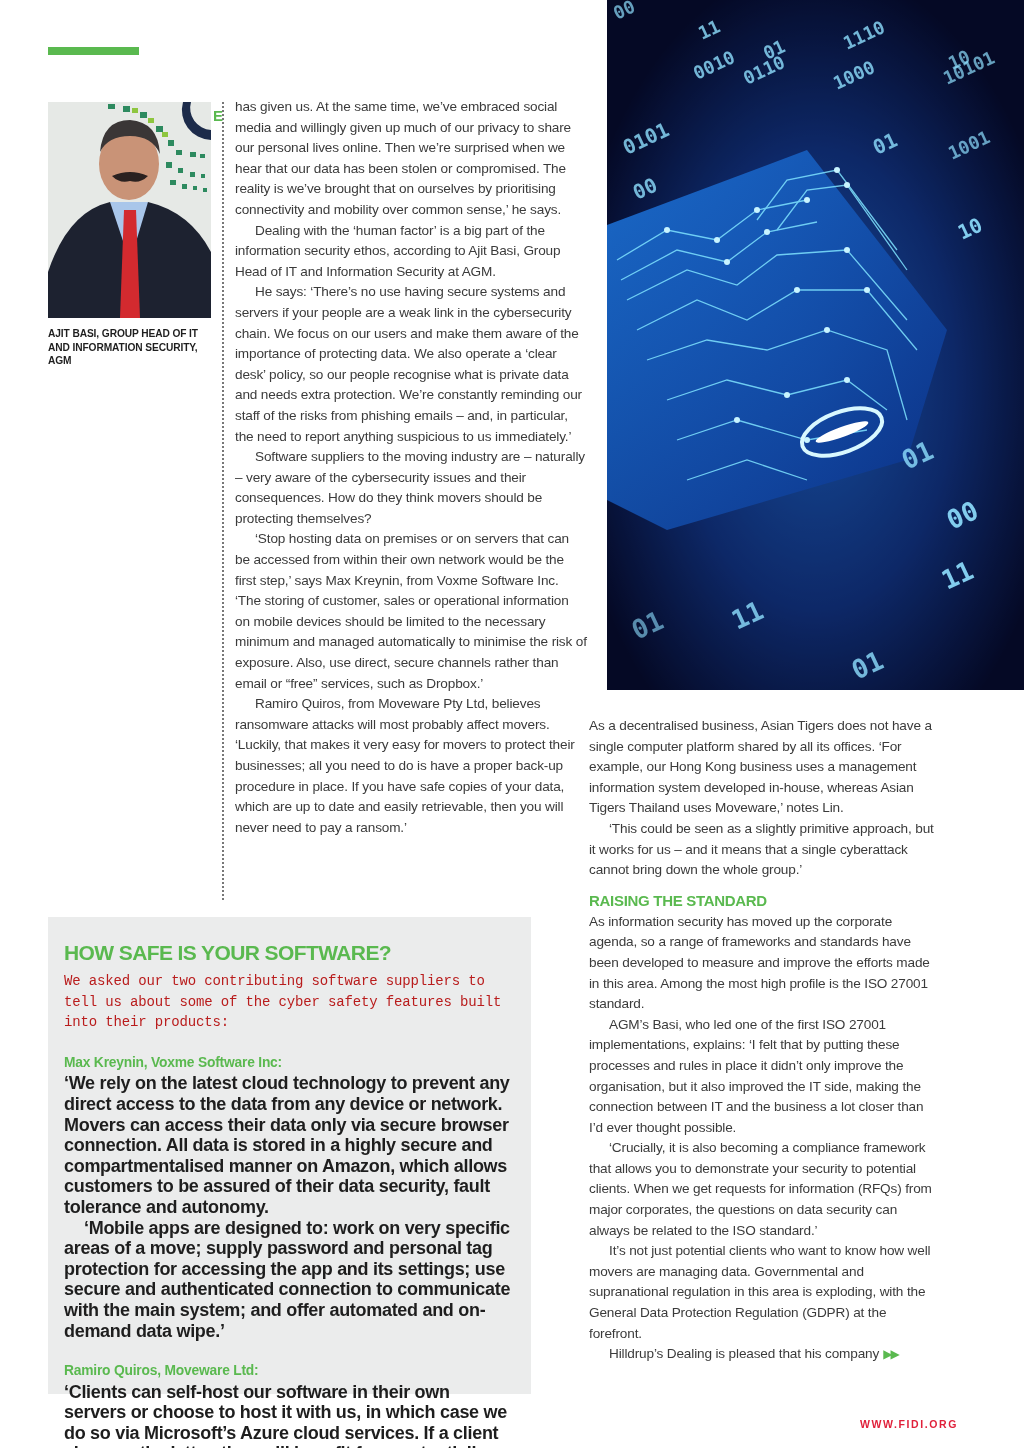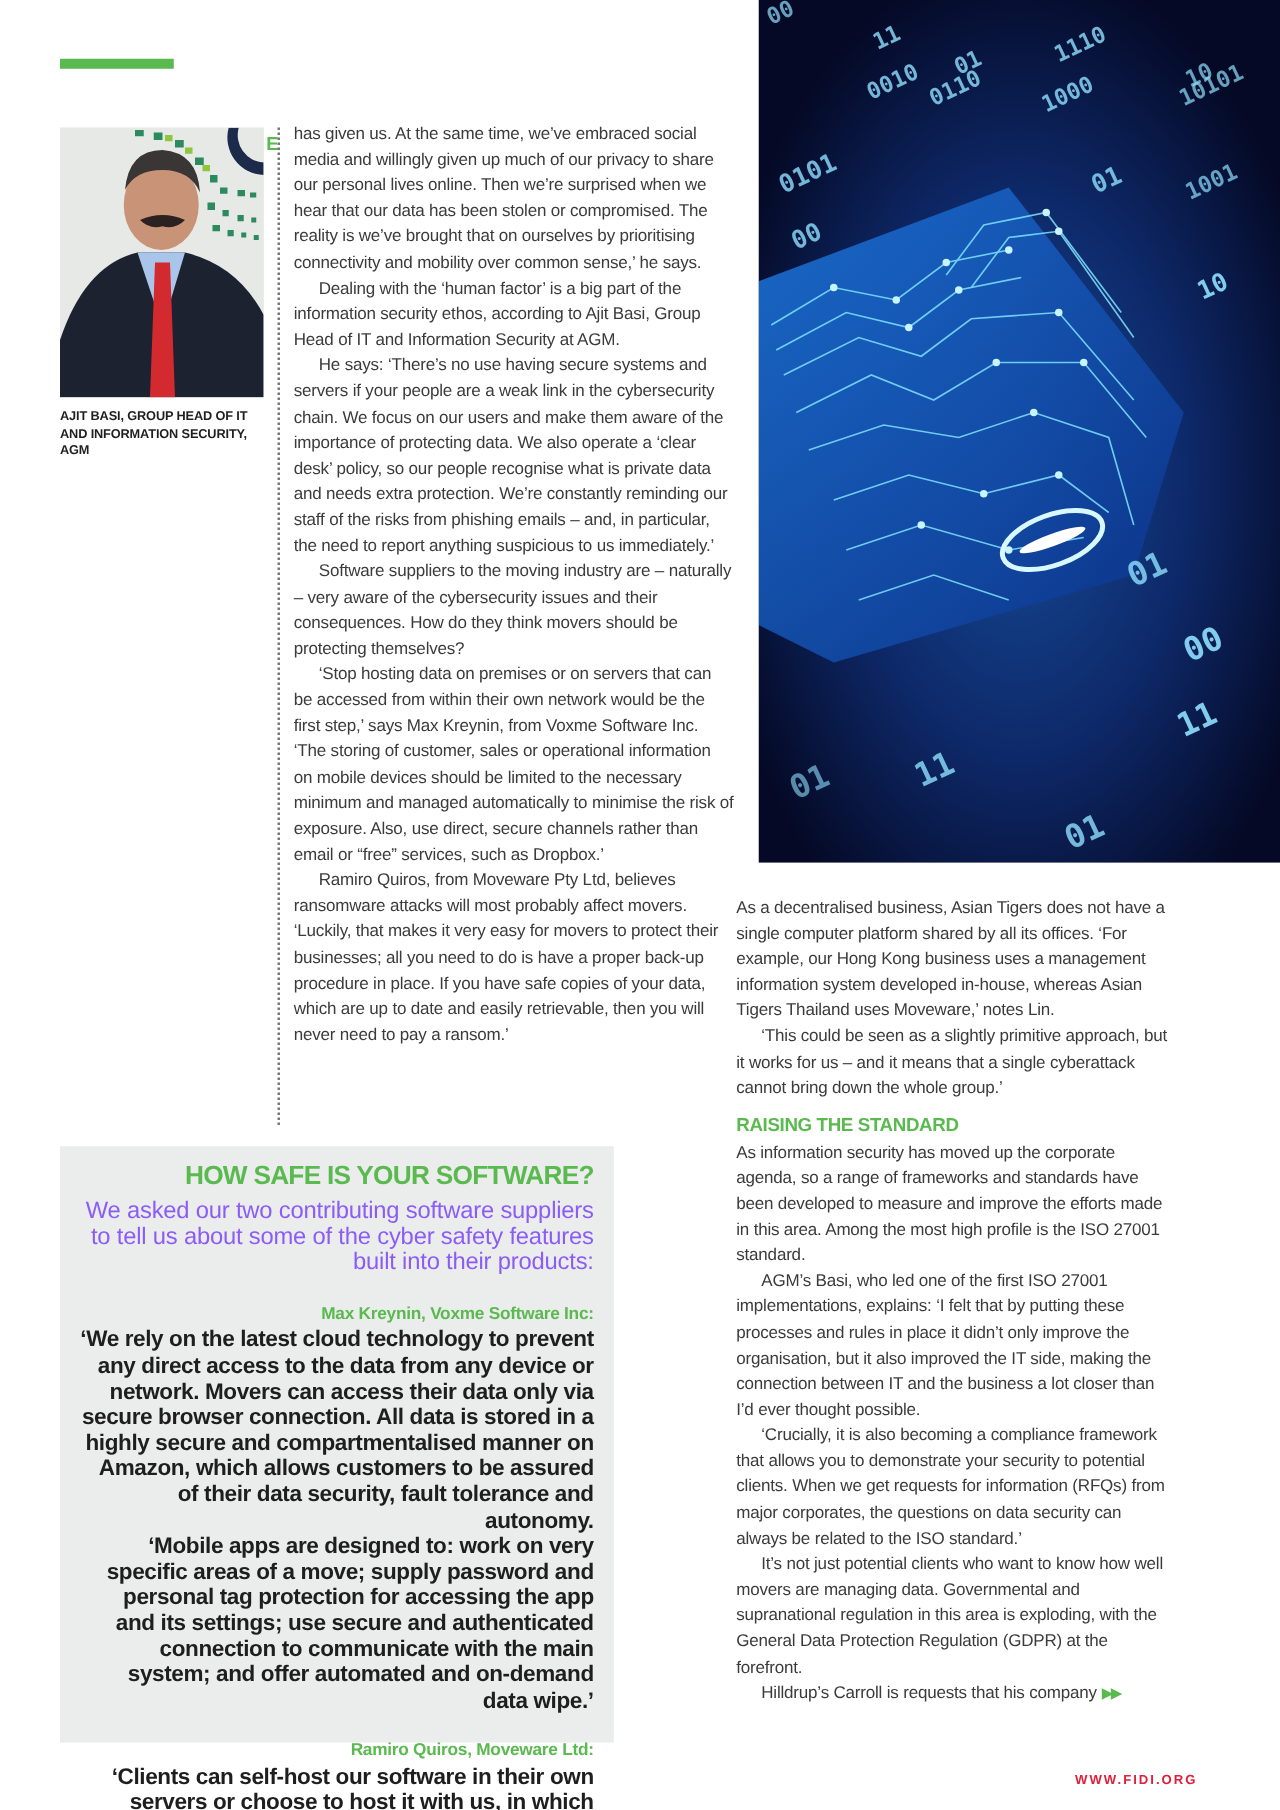--- a/index.html
+++ b/index.html
@@ -22,23 +22,23 @@
 
   .col-mid { position: absolute; left: 235px; top: 97px; width: 352px; }
   .col-right { position: absolute; left: 589px; top: 716px; width: 350px; }
 
   .hero { position: absolute; left: 607px; top: 0; width: 417px; height: 690px; background: #060b2a; overflow: hidden; }
   .hero svg { width: 100%; height: 100%; display: block; }
 
   .section-head { color: #5ab94f; font-weight: bold; font-size: 15px; line-height: 22px; margin-top: 9px; letter-spacing: -0.3px; }
   .arrow-icon { color: #5ab94f; font-size: 12px; letter-spacing: -2px; margin-left: 4px; }
 
-  .sidebar-box { position: absolute; left: 48px; top: 917px; width: 443px; height: 477px; background: #ebecec; padding: 10px 16px 0 16px; text-align: right; }
+  .sidebar-box { position: absolute; left: 48px; top: 917px; width: 483px; height: 477px; background: #ebecec; padding: 22px 16px 0 16px; }
   .box-title { color: #5ab94f; font-weight: bold; font-size: 21px; line-height: 28px; letter-spacing: -0.6px; }
-  .box-intro { font-size: 19px; line-height: 20.6px; color: #8b5cf6; margin-top: 4px; letter-spacing: -0.15px; }
+  .box-intro { font-size: 14px; line-height: 20.6px; color: #b91c1c; margin-top: 4px; letter-spacing: -0.15px; font-family: Liberation Mono, monospace; }
   .box-sub { color: #5ab94f; font-weight: bold; font-size: 13.8px; line-height: 20.6px; margin-top: 20px; letter-spacing: -0.2px; }
   .box-quote { font-size: 18px; line-height: 20.6px; font-weight: bold; color: #1e1e1e; letter-spacing: -0.3px; }
   .box-quote.ind { text-indent: 20px; }
 
   .footer-left { position: absolute; left: 48px; top: 1470px; font-size: 14px; font-weight: bold; color: #1a1a1a; letter-spacing: 0.8px; }
   .footer-left .brand1 { color: #1a1a1a; margin-left: 6px; letter-spacing: 0; }
   .footer-left .brand2 { color: #e0203a; letter-spacing: 0; }
   .footer-right { position: absolute; right: 66px; top: 1418px; font-size: 10.5px; font-weight: bold; color: #e0203a; letter-spacing: 1.6px; }
 </style>
 </head>
@@ -172,21 +172,21 @@
 </div>
 
 <div class="col-right col-text">
   <p>As a decentralised business, Asian Tigers does not have a single computer platform shared by all its offices. ‘For example, our Hong Kong business uses a management information system developed in-house, whereas Asian Tigers Thailand uses Moveware,’ notes Lin.</p>
   <p class="ind">‘This could be seen as a slightly primitive approach, but it works for us – and it means that a single cyberattack cannot bring down the whole group.’</p>
   <div class="section-head">RAISING THE STANDARD</div>
   <p>As information security has moved up the corporate agenda, so a range of frameworks and standards have been developed to measure and improve the efforts made in this area. Among the most high profile is the ISO 27001 standard.</p>
   <p class="ind">AGM’s Basi, who led one of the first ISO 27001 implementations, explains: ‘I felt that by putting these processes and rules in place it didn’t only improve the organisation, but it also improved the IT side, making the connection between IT and the business a lot closer than I’d ever thought possible.</p>
   <p class="ind">‘Crucially, it is also becoming a compliance framework that allows you to demonstrate your security to potential clients. When we get requests for information (RFQs) from major corporates, the questions on data security can always be related to the ISO standard.’</p>
   <p class="ind">It’s not just potential clients who want to know how well movers are managing data. Governmental and supranational regulation in this area is exploding, with the General Data Protection Regulation (GDPR) at the forefront.</p>
-  <p class="ind"><span>Hilldrup’s Carroll is requests that his company</span><span class="arrow-icon">▶▶</span></p>
+  <p class="ind"><span>Hilldrup’s Dealing is pleased that his company</span><span class="arrow-icon">▶▶</span></p>
 </div>
 
 <div class="sidebar-box">
   <div class="box-title">HOW SAFE IS YOUR SOFTWARE?</div>
   <div class="box-intro">We asked our two contributing software suppliers to tell us about some of the cyber safety features built into their products:</div>
   <div class="box-sub">Max Kreynin, Voxme Software Inc:</div>
   <p class="box-quote">‘We rely on the latest cloud technology to prevent any direct access to the data from any device or network. Movers can access their data only via secure browser connection. All data is stored in a highly secure and compartmentalised manner on Amazon, which allows customers to be assured of their data security, fault tolerance and autonomy.</p>
   <p class="box-quote ind">‘Mobile apps are designed to: work on very specific areas of a move; supply password and personal tag protection for accessing the app and its settings; use secure and authenticated connection to communicate with the main system; and offer automated and on-demand data wipe.’</p>
   <div class="box-sub">Ramiro Quiros, Moveware Ltd:</div>
   <p class="box-quote">‘Clients can self-host our software in their own servers or choose to host it with us, in which case we do so via Microsoft’s Azure cloud services. If a client chooses the latter, they will benefit from potentially one of the most secure sites in the world, without the hassle of managing it, but also with very strong network redundancy and a disaster recovery plan.’</p>

